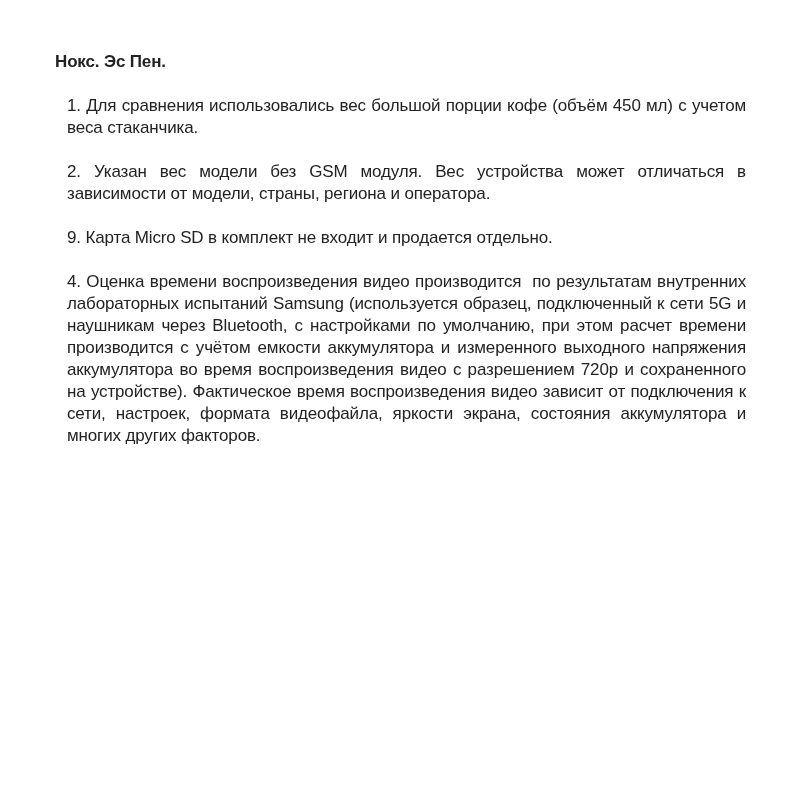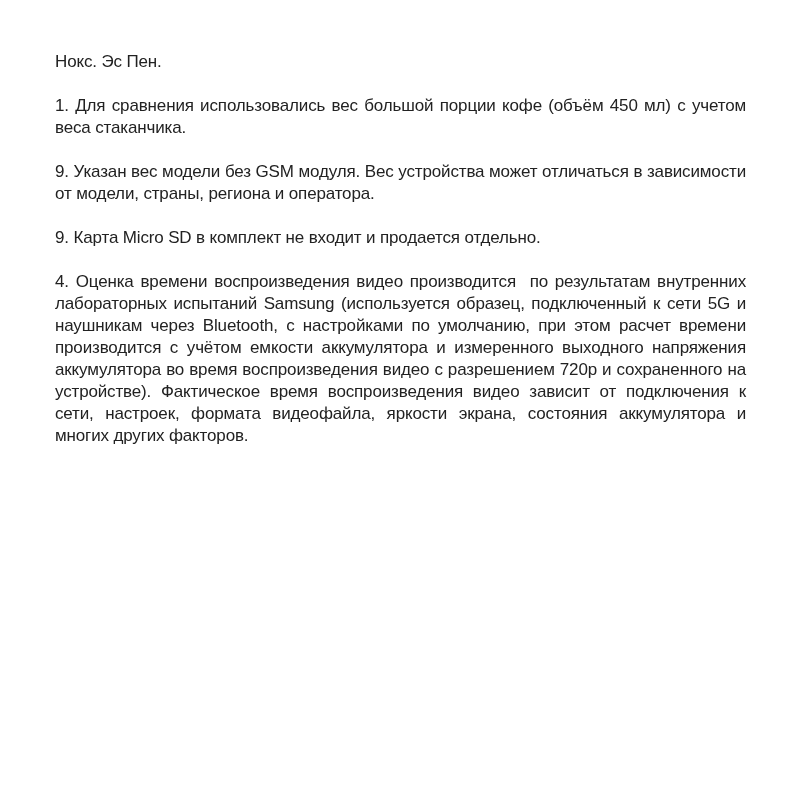--- a/index.html
+++ b/index.html
@@ -16,41 +16,41 @@
   }
   .doc {
     position: absolute;
     left: 55px;
     top: 51px;
     width: 691px;
   }
   .doc-title {
     font-size: 17px;
     line-height: 22px;
-    font-weight: 400;
+    font-weight: 700;
     letter-spacing: -0.15px;
     margin: 0 0 22px 0;
   }
   .note {
     font-size: 17px;
     line-height: 22px;
     font-weight: 400;
     letter-spacing: -0.15px;
-    margin: 0 0 22px 0;
+    margin: 0 0 22px 12px;
     text-align: justify;
     text-justify: inter-word;
     white-space: pre-wrap;
   }
 </style>
 </head>
 <body>
 
 <div class="doc">
   <p class="doc-title">Нокс. Эс Пен.</p>
 
   <p class="note">1. Для сравнения использовались вес большой порции кофе (объём 450 мл) с учетом веса стаканчика.</p>
 
-  <p class="note">9. Указан вес модели без GSM модуля. Вес устройства может отличаться в зависимости от модели, страны, региона и оператора.</p>
+  <p class="note">2. Указан вес модели без GSM модуля. Вес устройства может отличаться в зависимости от модели, страны, региона и оператора.</p>
 
   <p class="note">9. Карта Micro SD в комплект не входит и продается отдельно.</p>
 
   <p class="note">4. Оценка времени воспроизведения видео производится  по результатам внутренних лабораторных испытаний Samsung (используется образец, подключенный к сети 5G и наушникам через Bluetooth, с настройками по умолчанию, при этом расчет времени производится с учётом емкости аккумулятора и измеренного выходного напряжения аккумулятора во время воспроизведения видео с разрешением 720p и сохраненного на устройстве). Фактическое время воспроизведения видео зависит от подключения к сети, настроек, формата видеофайла, яркости экрана, состояния аккумулятора и многих других факторов.</p>
 </div>
 
 </body></html>

